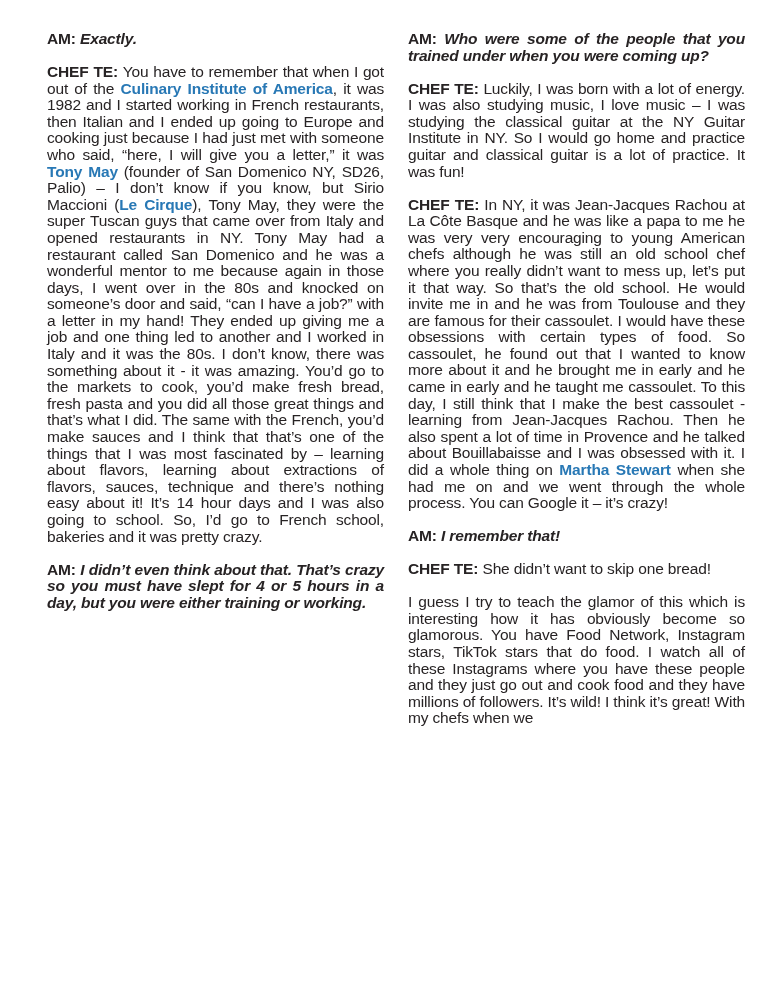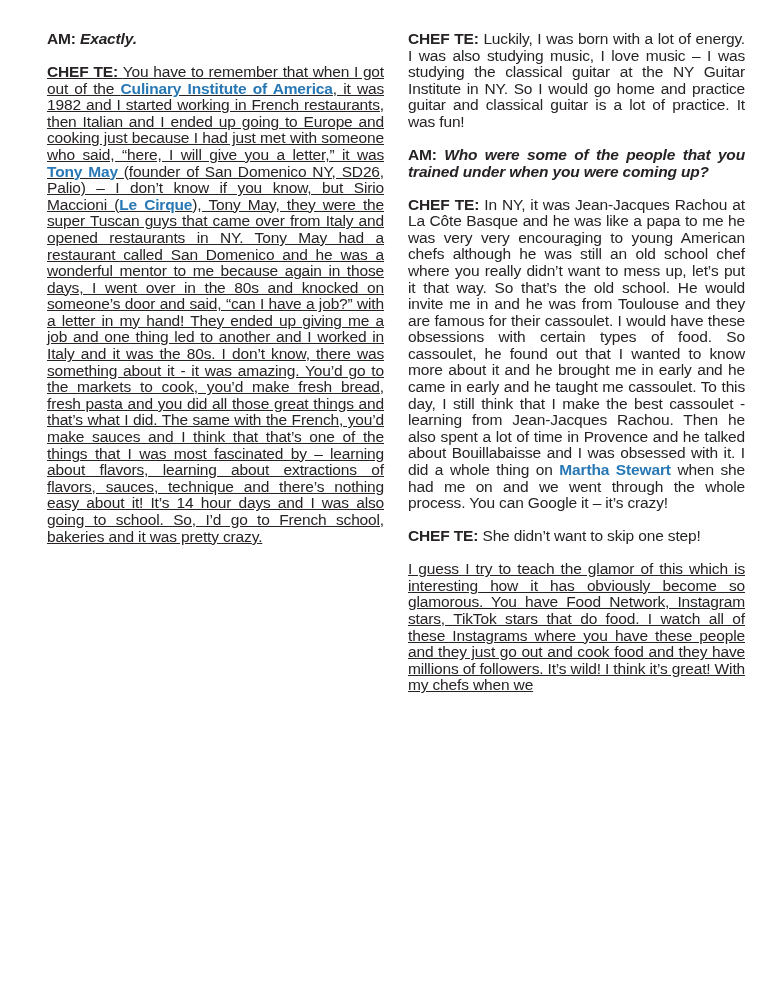--- a/index.html
+++ b/index.html
@@ -33,21 +33,20 @@
     flex: 0 0 337px;
     hyphens: auto;
     -webkit-hyphens: auto;
     -moz-hyphens: auto;
   }
   .col p {
     margin: 0 0 16.4px 0;
   }
   .col p:last-child {
     margin-bottom: 0;
-    text-decoration: underline;
   }
   .label {
     font-weight: 700;
   }
   .q {
     font-weight: 700;
     font-style: italic;
   }
   .a {
     font-weight: 400;
@@ -58,21 +57,23 @@
     cursor: pointer;
   }
 </style>
 </head>
 <body>
 
 <div class="page" style="--page-bg: #ffffff; --text-color: #272324; --link-color: #2878b5;">
   <div class="col">
       <p><span class="label">AM: </span><span class="q">Exactly.</span></p>
       <p><span class="label">CHEF TE: </span><span class="a">You have to remember that when I got out of the </span><a class="link">Culinary Institute of America</a><span class="a">, it was 1982 and I started working in French restaurants, then Italian and I ended up going to Europe and cooking just because I had just met with someone who said, “here, I will give you a letter,” it was </span><a class="link">Tony May</a><span class="a"> (founder of San Domenico NY, SD26, Palio) – I don’t know if you know, but Sirio Maccioni (</span><a class="link">Le Cirque</a><span class="a">), Tony May, they were the super Tuscan guys that came over from Italy and opened restaurants in NY. Tony May had a restaurant called San Domenico and he was a wonderful mentor to me because again in those days, I went over in the 80s and knocked on someone’s door and said, “can I have a job?” with a letter in my hand! They ended up giving me a job and one thing led to another and I worked in Italy and it was the 80s. I don’t know, there was something about it - it was amazing. You’d go to the markets to cook, you’d make fresh bread, fresh pasta and you did all those great things and that’s what I did. The same with the French, you’d make sauces and I think that that’s one of the things that I was most fascinated by – learning about flavors, learning about extractions of flavors, sauces, technique and there’s nothing easy about it! It’s 14 hour days and I was also going to school. So, I’d go to French school, bakeries and it was pretty crazy.</span></p>
+      <p><span class="label">AM: </span><span class="q">I didn’t even think about that. That’s crazy so you must have slept for 4 or 5 hours in a day, but you were either training or working.</span></p>
     </div>
   <div class="col">
+      <p><span class="label">AM: </span><span class="q">Who were some of the people that you trained under when you were coming up?</span></p>
       <p><span class="label">CHEF TE: </span><span class="a">Luckily, I was born with a lot of energy. I was also studying music, I love music – I was studying the classical guitar at the NY Guitar Institute in NY. So I would go home and practice guitar and classical guitar is a lot of practice. It was fun!</span></p>
-      <p><span class="label">AM: </span><span class="q">Who were some of the people that you trained under when you were coming up?</span></p>
       <p><span class="label">CHEF TE: </span><span class="a">In NY, it was Jean-Jacques Rachou at La Côte Basque and he was like a papa to me he was very very encouraging to young American chefs although he was still an old school chef where you really didn’t want to mess up, let’s put it that way. So that’s the old school. He would invite me in and he was from Toulouse and they are famous for their cassoulet. I would have these obsessions with certain types of food. So cassoulet, he found out that I wanted to know more about it and he brought me in early and he came in early and he taught me cassoulet. To this day, I still think that I make the best cassoulet - learning from Jean-Jacques Rachou. Then he also spent a lot of time in Provence and he talked about Bouillabaisse and I was obsessed with it. I did a whole thing on </span><a class="link">Martha Stewart</a><span class="a"> when she had me on and we went through the whole process. You can Google it – it’s crazy!</span></p>
-      <p><span class="label">CHEF TE: </span><span class="a">She didn’t want to skip one step!</span></p>
+      <p><span class="label">AM: </span><span class="q">I remember that!</span></p>
+      <p><span class="label">CHEF TE: </span><span class="a">She didn’t want to skip one bread!</span></p>
       <p><span class="a">I guess I try to teach the glamor of this which is interesting how it has obviously become so glamorous. You have Food Network, Instagram stars, TikTok stars that do food. I watch all of these Instagrams where you have these people and they just go out and cook food and they have millions of followers. It’s wild! I think it’s great! With my chefs when we</span></p>
     </div>
 </div>
 
 </body></html>

